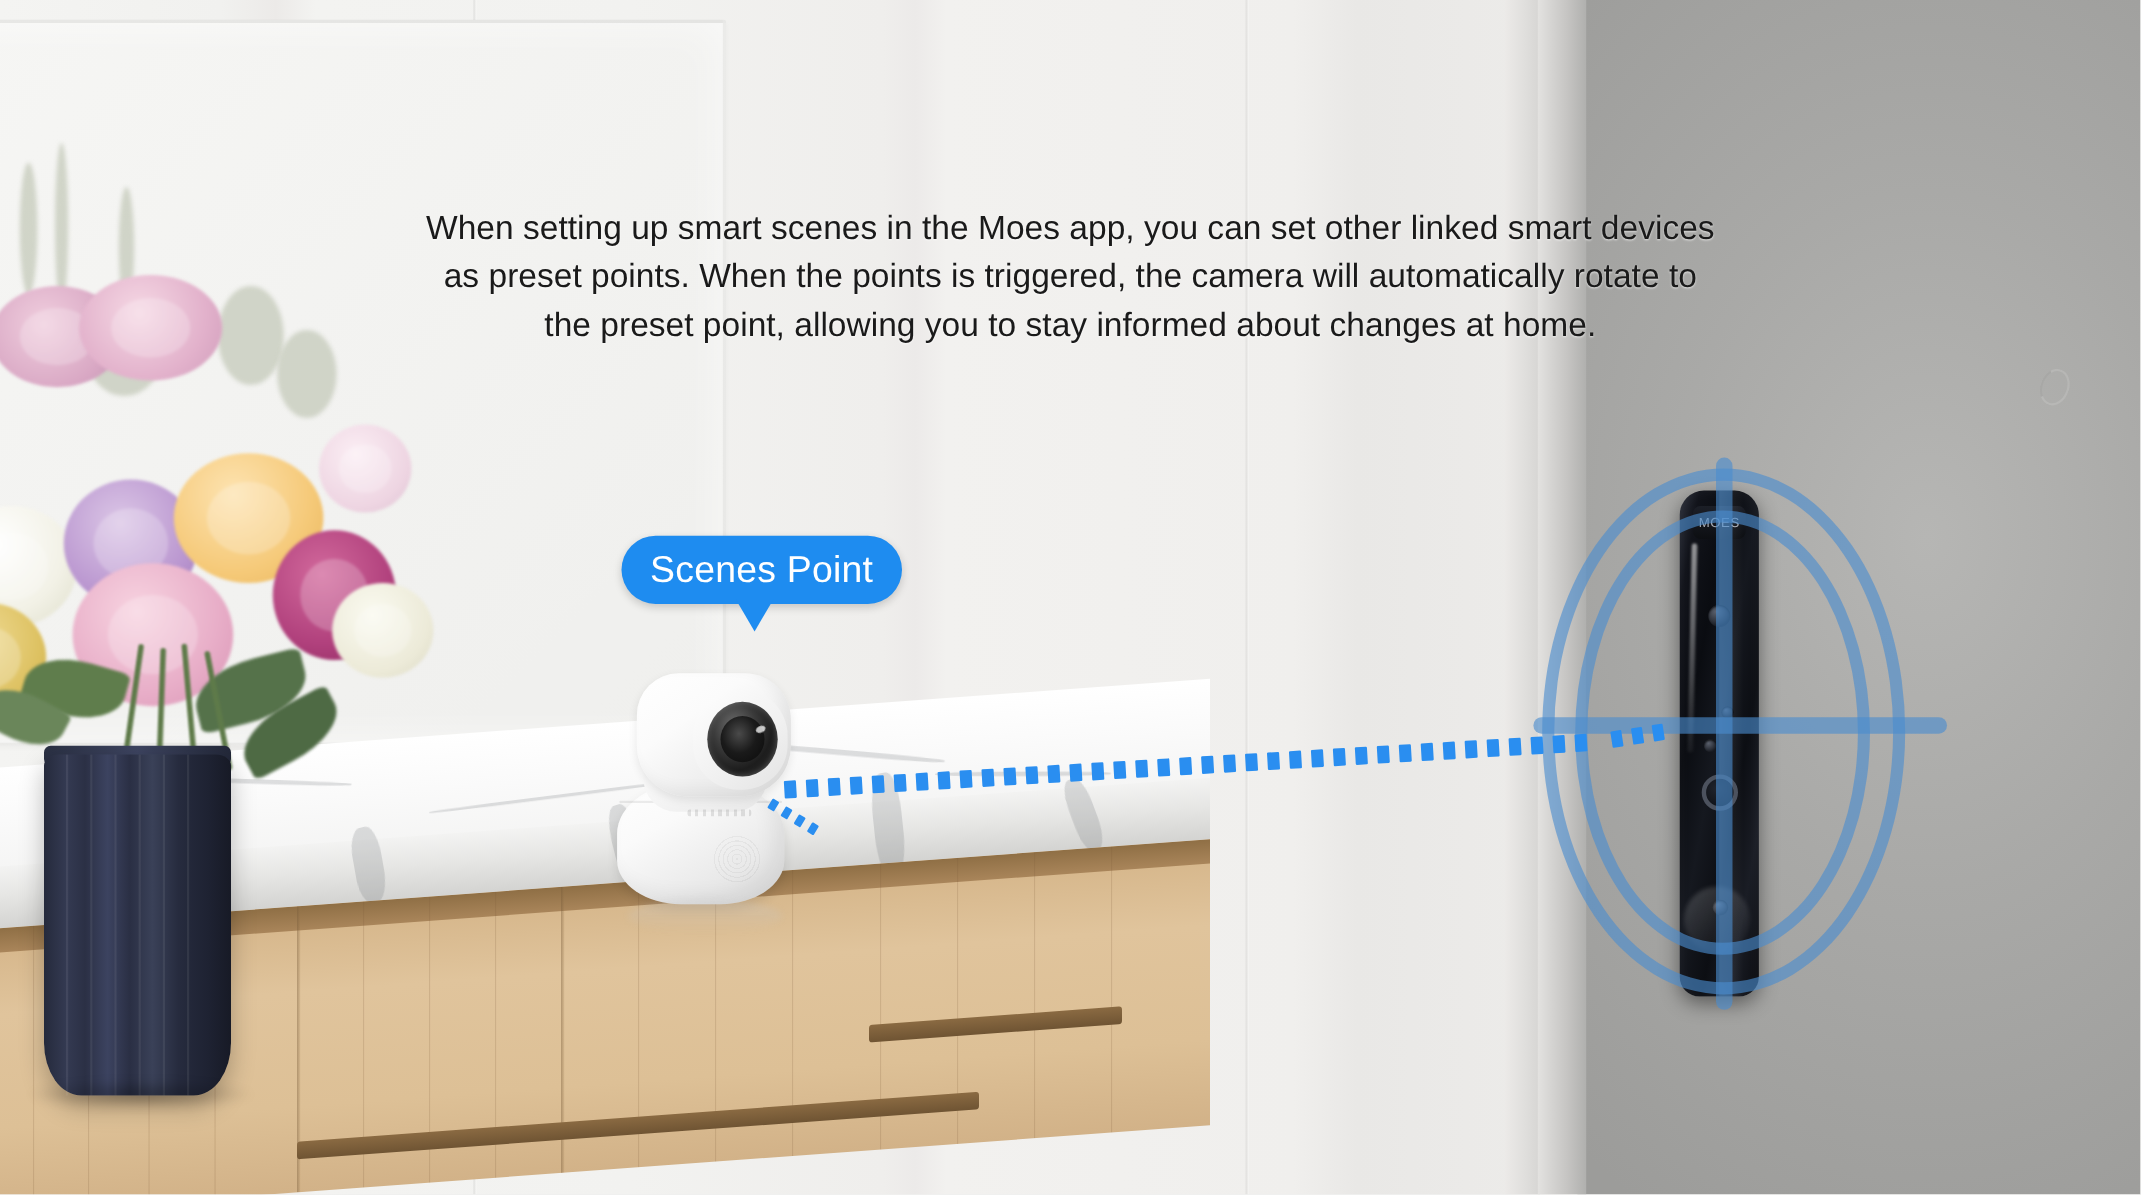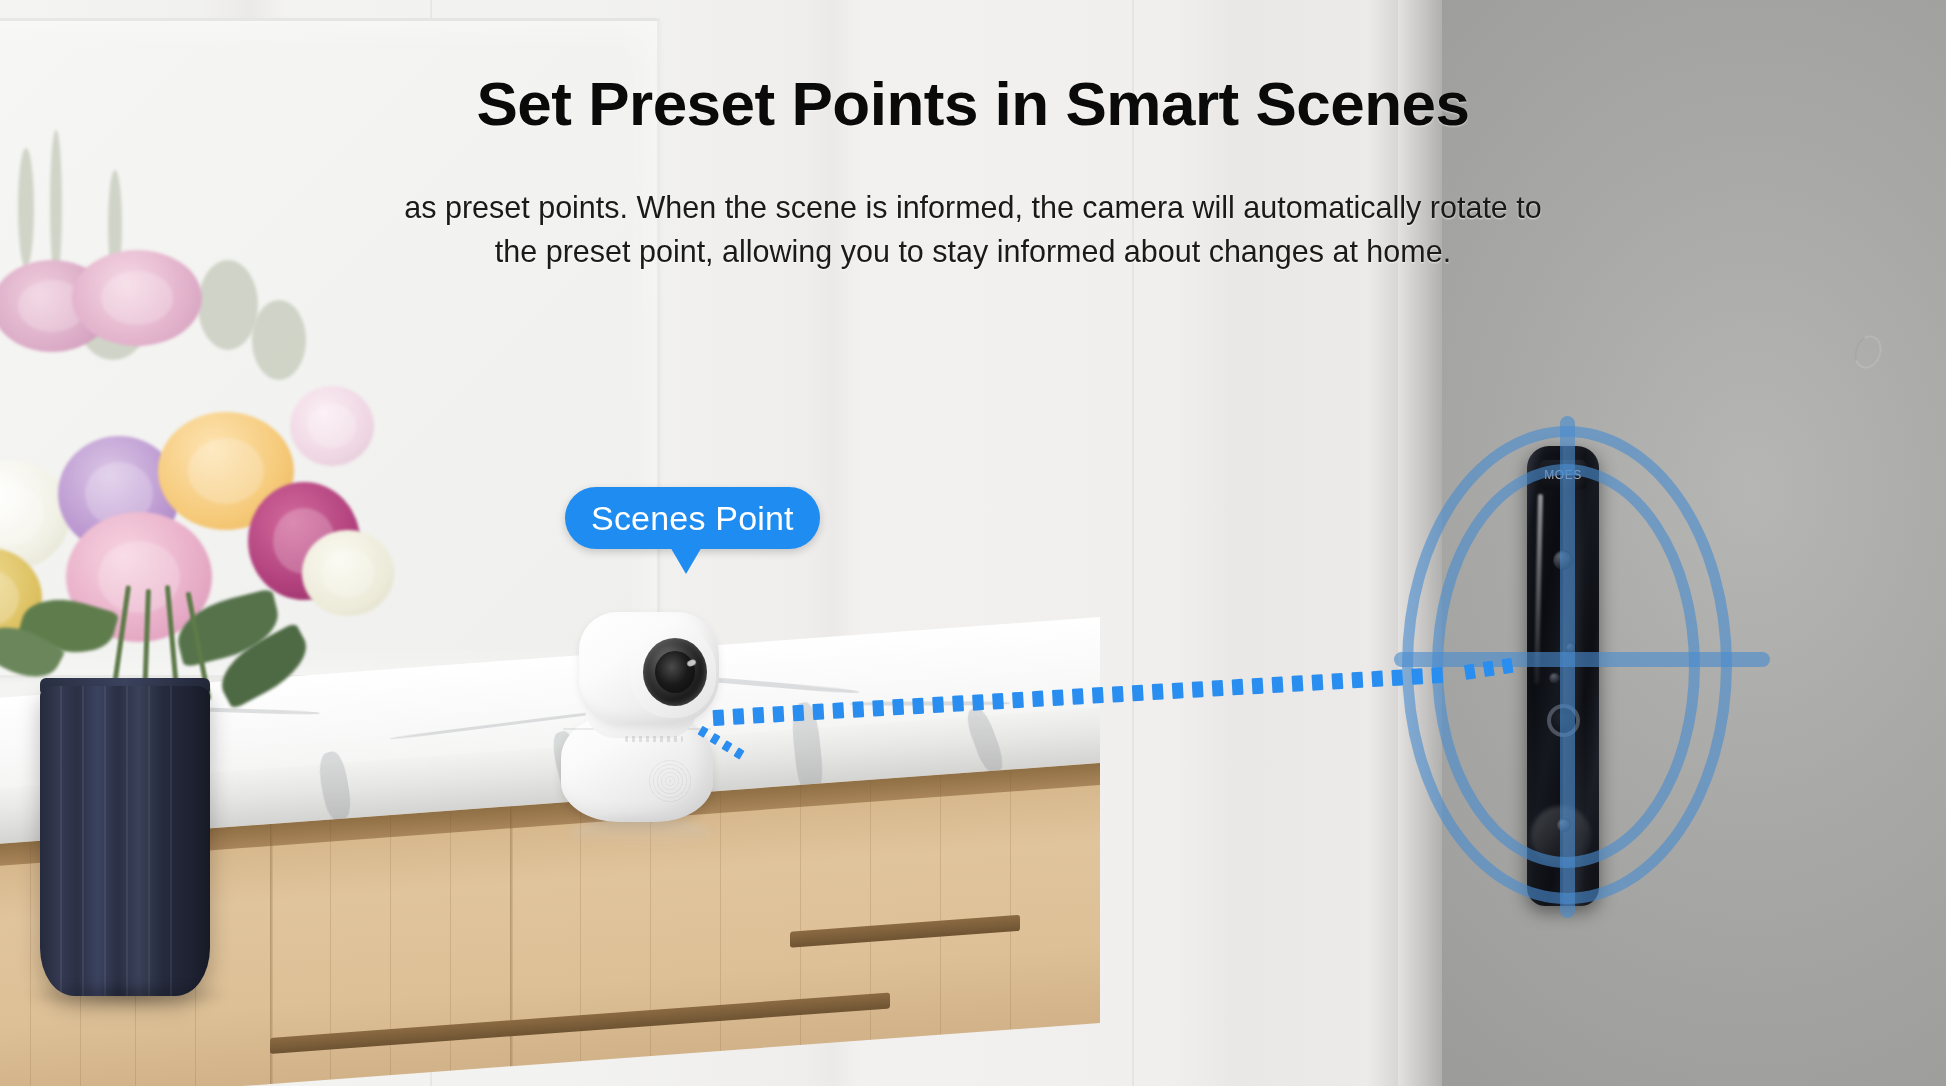--- a/index.html
+++ b/index.html
@@ -536,20 +536,20 @@
         </div>
       </div>
 
   </div>
 
   <div class="badge">
     <span class="badge-label">Scenes Point</span>
   </div>
   <div class="badge-tail"></div>
 
-  <h1 class="title">Set Preset Points in Smart Scenes</h1>
 
   <div class="subtitle">
-    <p>as preset points. When the scene is informed, the camera will automatically rotate to</p>
+    <p>When setting up smart scenes in the Moes app, you can set other linked smart devices</p>
+    <p>as preset points. When the points is triggered, the camera will automatically rotate to</p>
     <p>the preset point, allowing you to stay informed about changes at home.</p>
   </div>
 
 </div>
 
 </body></html>

